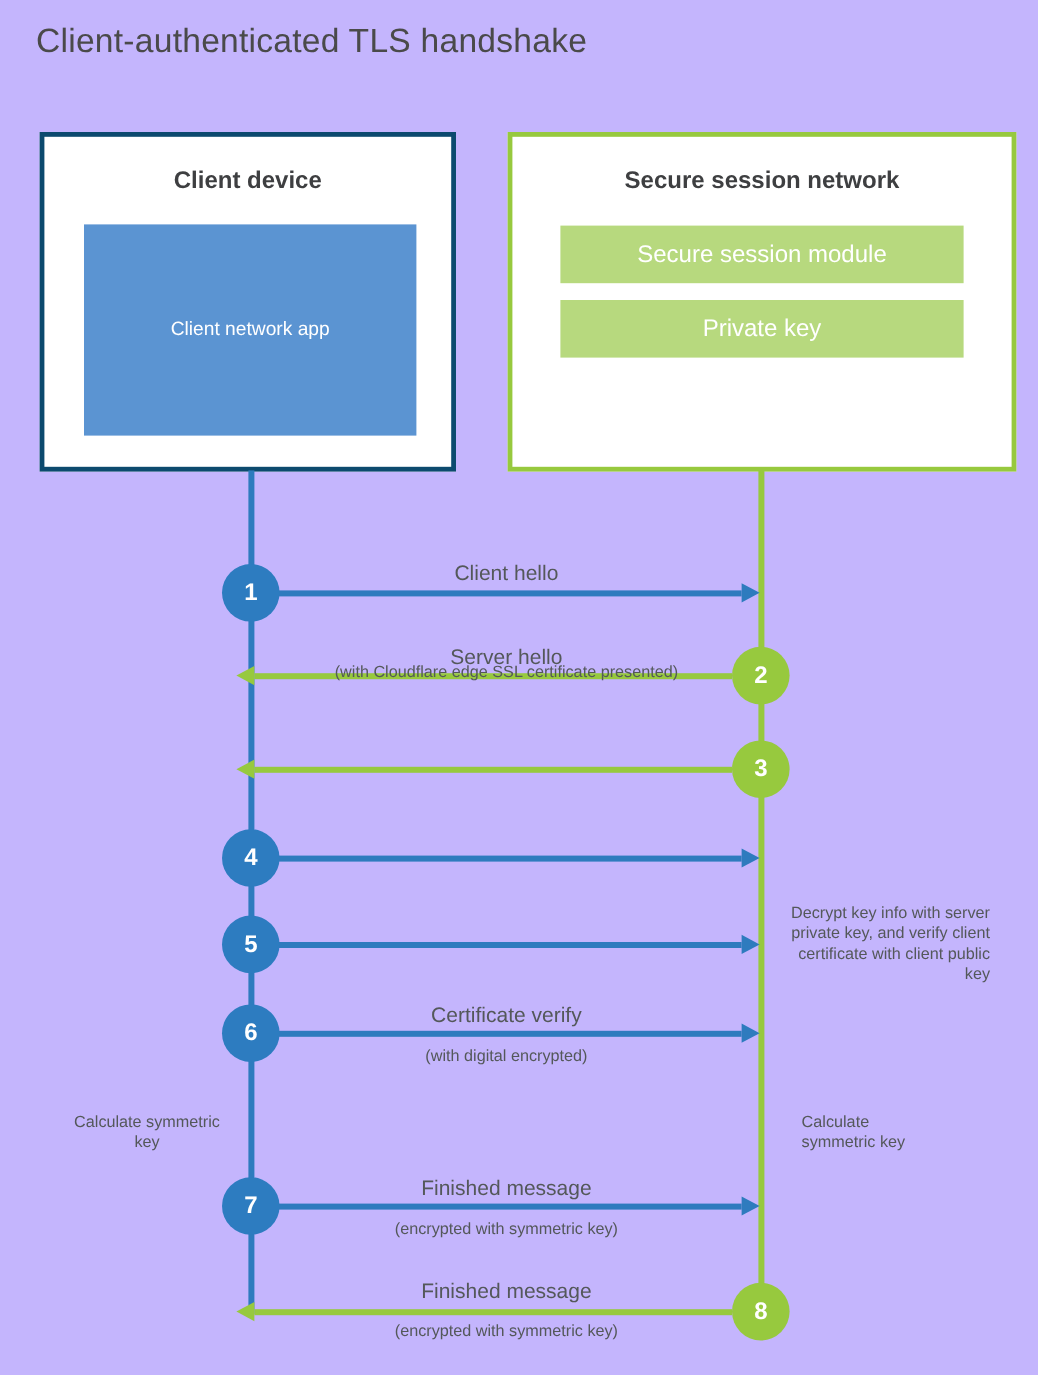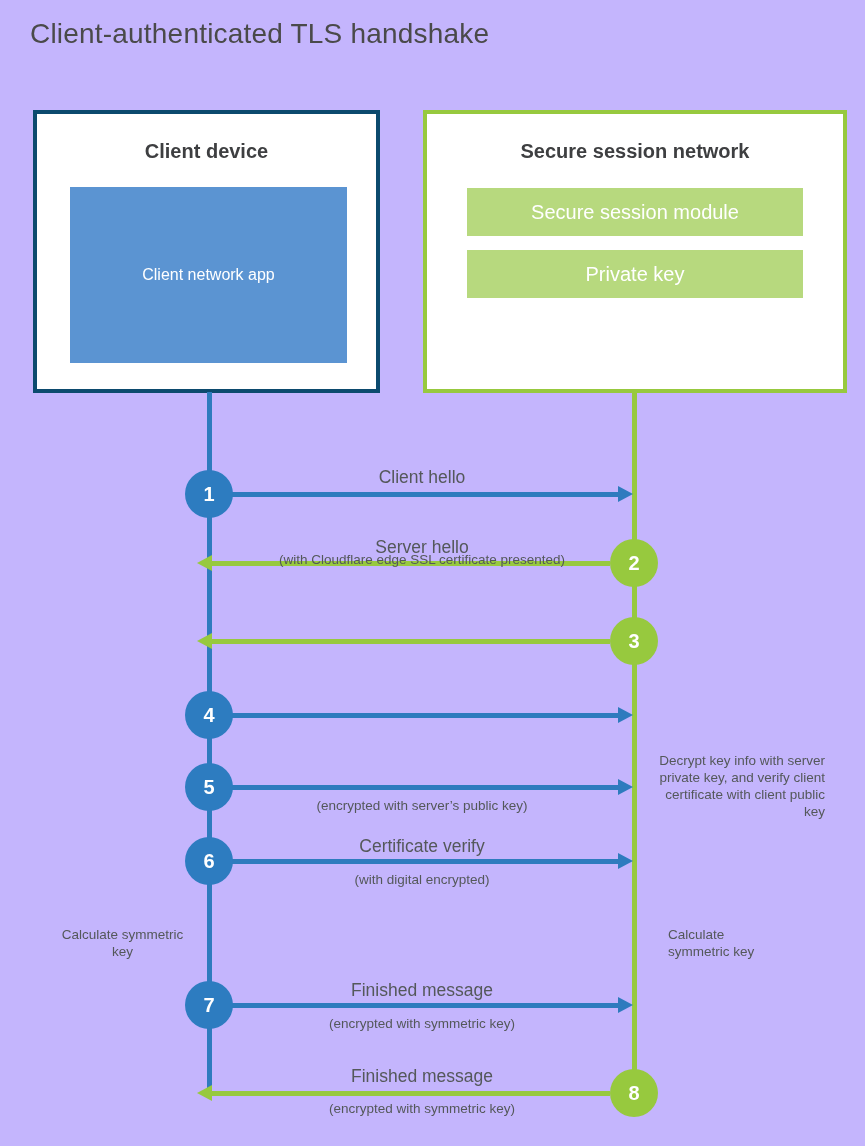--- a/index.html
+++ b/index.html
@@ -111,21 +111,20 @@
   <div class="shaft green" style="top:639px"></div>
   <div class="head left" style="top:633px"></div>
   <div class="circle green" style="top:617px">3</div>
 
   <div class="shaft blue" style="top:713px"></div>
   <div class="head right" style="top:707px"></div>
   <div class="circle blue" style="top:691px">4</div>
 
   <div class="shaft blue" style="top:785px"></div>
   <div class="head right" style="top:779px"></div>
-  <div class="msg-sub" style="top:798px">(encrypted with server’s public key)</div>
   <div class="circle blue" style="top:763px">5</div>
 
   <div class="msg-label" style="top:836px">Certificate verify</div>
   <div class="shaft blue" style="top:859px"></div>
   <div class="head right" style="top:853px"></div>
   <div class="msg-sub" style="top:872px">(with digital encrypted)</div>
   <div class="circle blue" style="top:837px">6</div>
 
   <div class="msg-label" style="top:980px">Finished message</div>
   <div class="shaft blue" style="top:1003px"></div>

